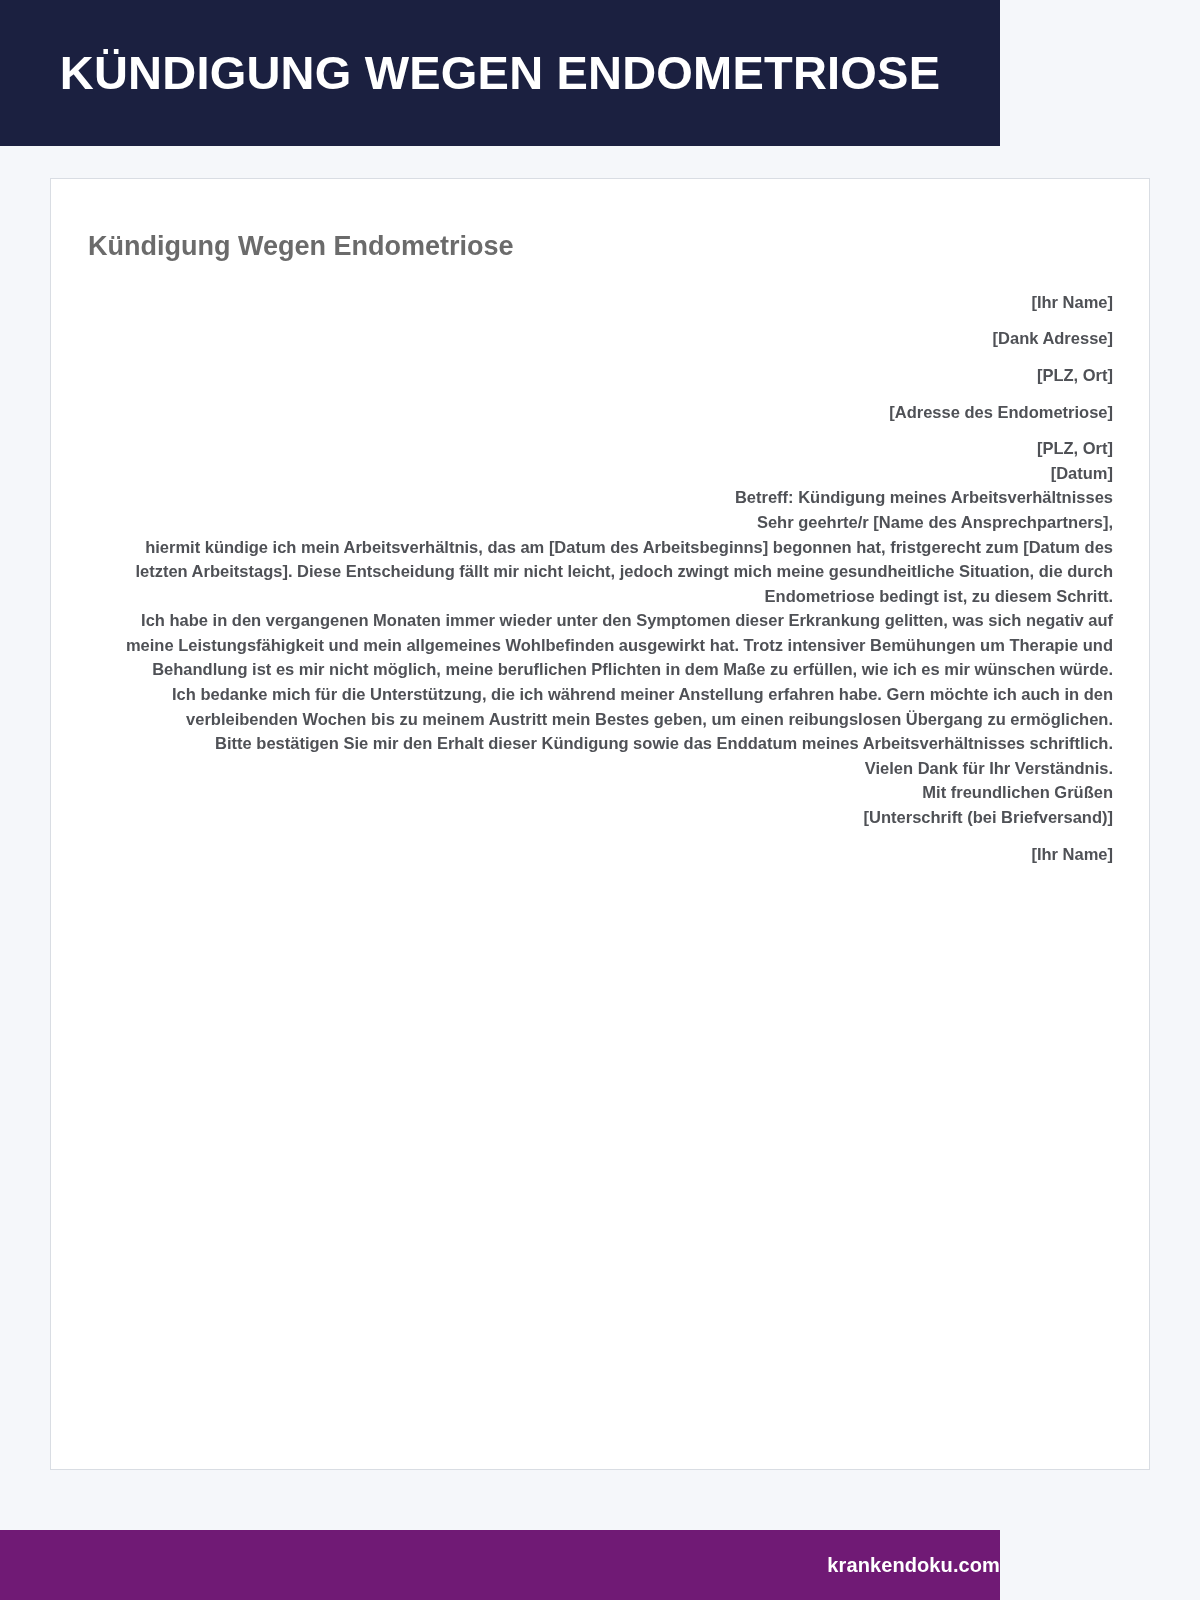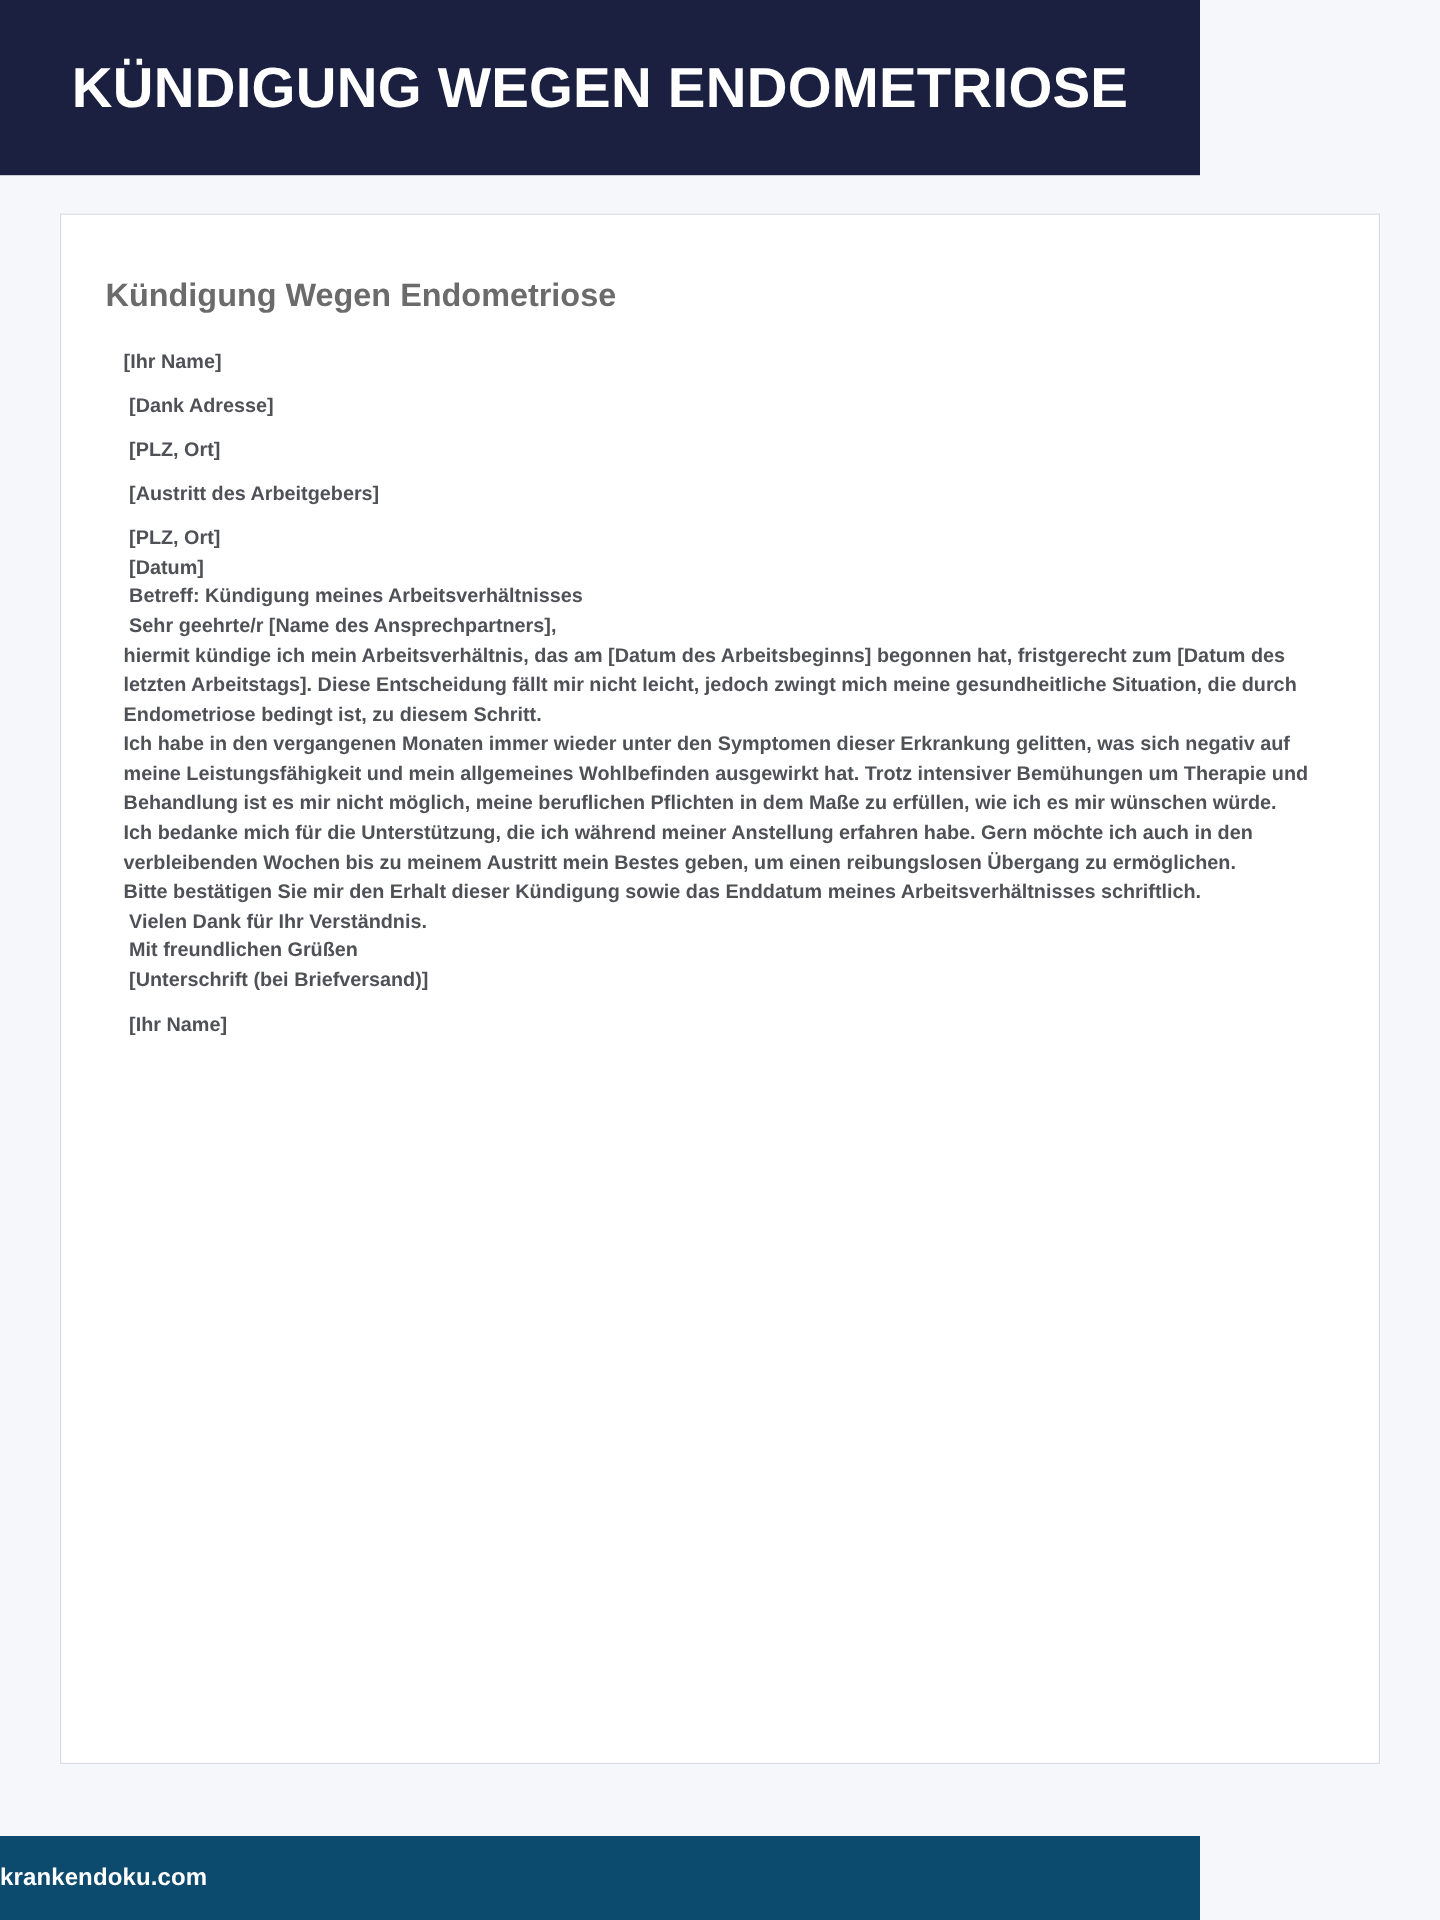--- a/index.html
+++ b/index.html
@@ -67,29 +67,30 @@
   .doc-body {
     margin-top: 26px;
     color: #4f5156;
     font-size: 16.5px;
     font-weight: bold;
     line-height: 24.6px;
   }
   .doc-body p {
     margin: 0 0 12px 16px;
     white-space: pre-wrap;
+    text-align: right;
   }
 
   
   .footer {
-    background: #0c4a6e;
+    background: #701a75;
     height: 70px;
     display: flex;
     align-items: center;
-    justify-content: flex-start;
+    justify-content: flex-end;
   }
   .footer-text {
     color: #ffffff;
     font-size: 20px;
     font-weight: bold;
     letter-spacing: 0.1px;
   }
 </style>
 </head>
 <body>
@@ -100,21 +101,21 @@
     <h1 class="banner-title">KÜNDIGUNG WEGEN ENDOMETRIOSE</h1>
   </header>
 
   <main class="main">
     <article class="doc-card">
       <h2 class="doc-title">Kündigung Wegen Endometriose</h2>
       <div class="doc-body">
           <p>[Ihr Name]</p>
           <p> [Dank Adresse]</p>
           <p> [PLZ, Ort]</p>
-          <p> [Austritt des Arbeitgebers]</p>
+          <p> [Adresse des Endometriose]</p>
           <p> [PLZ, Ort]
  [Datum]
  Betreff: Kündigung meines Arbeitsverhältnisses
  Sehr geehrte/r [Name des Ansprechpartners],
 hiermit kündige ich mein Arbeitsverhältnis, das am [Datum des Arbeitsbeginns] begonnen hat, fristgerecht zum [Datum des letzten Arbeitstags]. Diese Entscheidung fällt mir nicht leicht, jedoch zwingt mich meine gesundheitliche Situation, die durch Endometriose bedingt ist, zu diesem Schritt.
 Ich habe in den vergangenen Monaten immer wieder unter den Symptomen dieser Erkrankung gelitten, was sich negativ auf meine Leistungsfähigkeit und mein allgemeines Wohlbefinden ausgewirkt hat. Trotz intensiver Bemühungen um Therapie und Behandlung ist es mir nicht möglich, meine beruflichen Pflichten in dem Maße zu erfüllen, wie ich es mir wünschen würde.
 Ich bedanke mich für die Unterstützung, die ich während meiner Anstellung erfahren habe. Gern möchte ich auch in den verbleibenden Wochen bis zu meinem Austritt mein Bestes geben, um einen reibungslosen Übergang zu ermöglichen.
 Bitte bestätigen Sie mir den Erhalt dieser Kündigung sowie das Enddatum meines Arbeitsverhältnisses schriftlich.
  Vielen Dank für Ihr Verständnis.
  Mit freundlichen Grüßen

